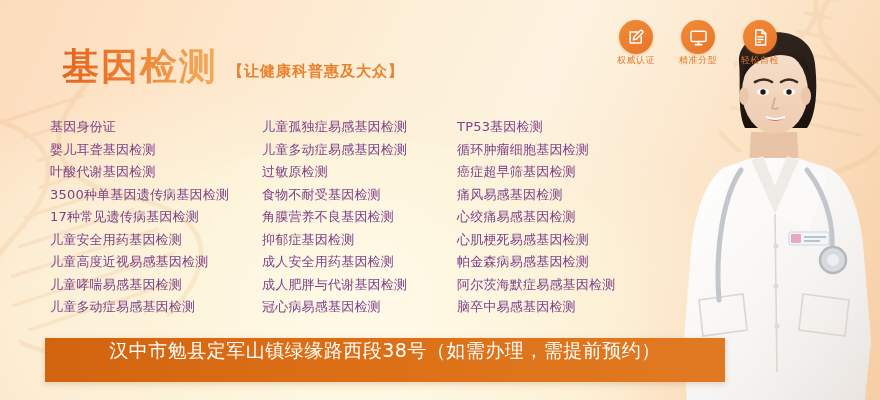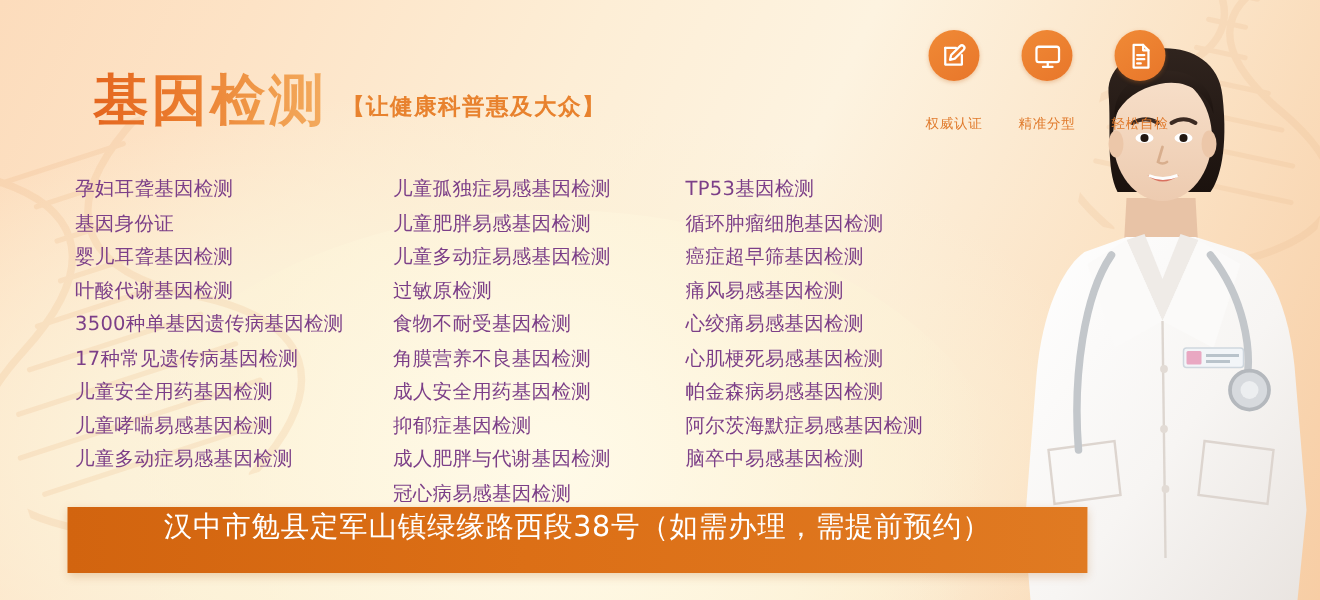--- a/index.html
+++ b/index.html
@@ -34,21 +34,21 @@
     -webkit-text-fill-color:transparent;
     white-space:nowrap;
   }
   #subtitle{
     font-size:15px;font-weight:bold;color:#e8822e;letter-spacing:1px;
     padding-bottom:4px;white-space:nowrap;margin-top:10px;
   }
 
   
   #badges{position:absolute;left:612px;top:20px;display:flex;gap:14px;}
-  .badge{width:48px;display:flex;flex-direction:column;align-items:center;gap:22px;}
+  .badge{width:48px;display:flex;flex-direction:column;align-items:center;gap:0;}
   .badge-circle{
     width:34px;height:34px;border-radius:50%;
     background:linear-gradient(145deg,#f08a36 0%, #e8762a 100%);
     display:flex;align-items:center;justify-content:center;
     box-shadow:0 1px 3px rgba(200,110,40,.35);
   }
   .badge-circle svg{display:block;}
   .badge-label{font-size:9px;color:#e07a2c;white-space:nowrap;letter-spacing:.5px;}
 
   
@@ -229,40 +229,39 @@
         </svg>
       </div>
       <div class="badge-label">轻松自检</div>
     </div>
 
   </div>
 
   <div id="list-area">
 
     <div class="list-col" id="col-0">
-      <div class="list-item">孕妇耳聋基因检测</div>
       <div class="list-item">基因身份证</div>
       <div class="list-item">婴儿耳聋基因检测</div>
       <div class="list-item">叶酸代谢基因检测</div>
       <div class="list-item">3500种单基因遗传病基因检测</div>
       <div class="list-item">17种常见遗传病基因检测</div>
       <div class="list-item">儿童安全用药基因检测</div>
+      <div class="list-item">儿童高度近视易感基因检测</div>
       <div class="list-item">儿童哮喘易感基因检测</div>
       <div class="list-item">儿童多动症易感基因检测</div>
     </div>
 
     <div class="list-col" id="col-1">
       <div class="list-item">儿童孤独症易感基因检测</div>
-      <div class="list-item">儿童肥胖易感基因检测</div>
       <div class="list-item">儿童多动症易感基因检测</div>
       <div class="list-item">过敏原检测</div>
       <div class="list-item">食物不耐受基因检测</div>
       <div class="list-item">角膜营养不良基因检测</div>
+      <div class="list-item">抑郁症基因检测</div>
       <div class="list-item">成人安全用药基因检测</div>
-      <div class="list-item">抑郁症基因检测</div>
       <div class="list-item">成人肥胖与代谢基因检测</div>
       <div class="list-item">冠心病易感基因检测</div>
     </div>
 
     <div class="list-col" id="col-2">
       <div class="list-item">TP53基因检测</div>
       <div class="list-item">循环肿瘤细胞基因检测</div>
       <div class="list-item">癌症超早筛基因检测</div>
       <div class="list-item">痛风易感基因检测</div>
       <div class="list-item">心绞痛易感基因检测</div>

